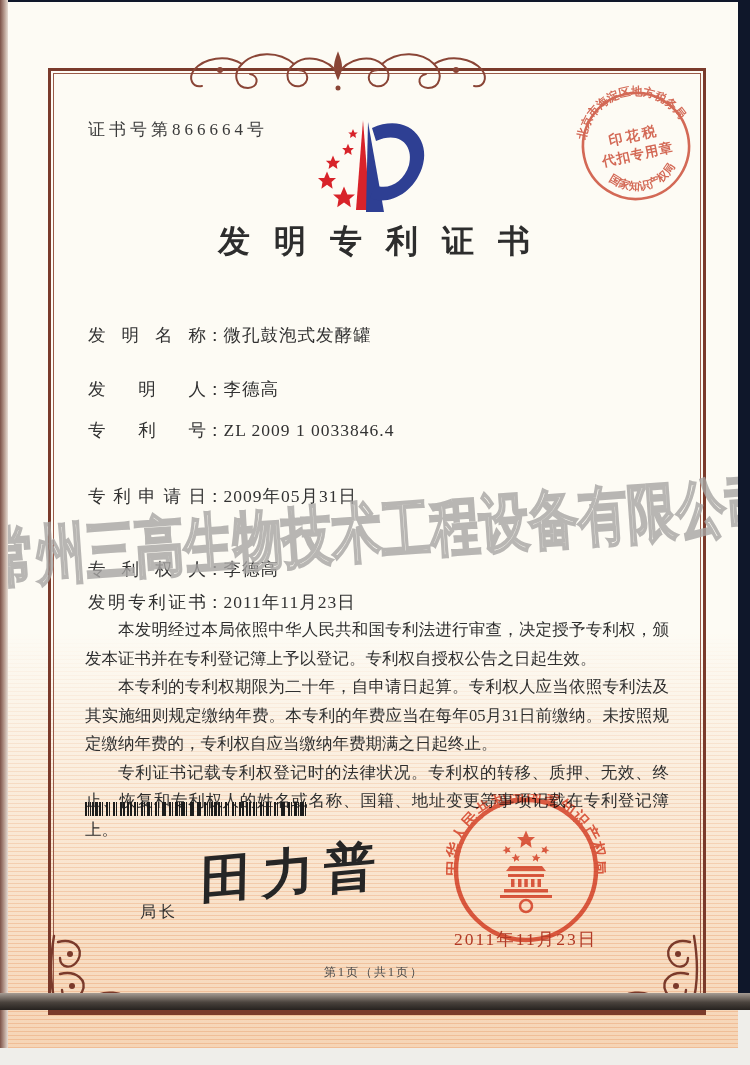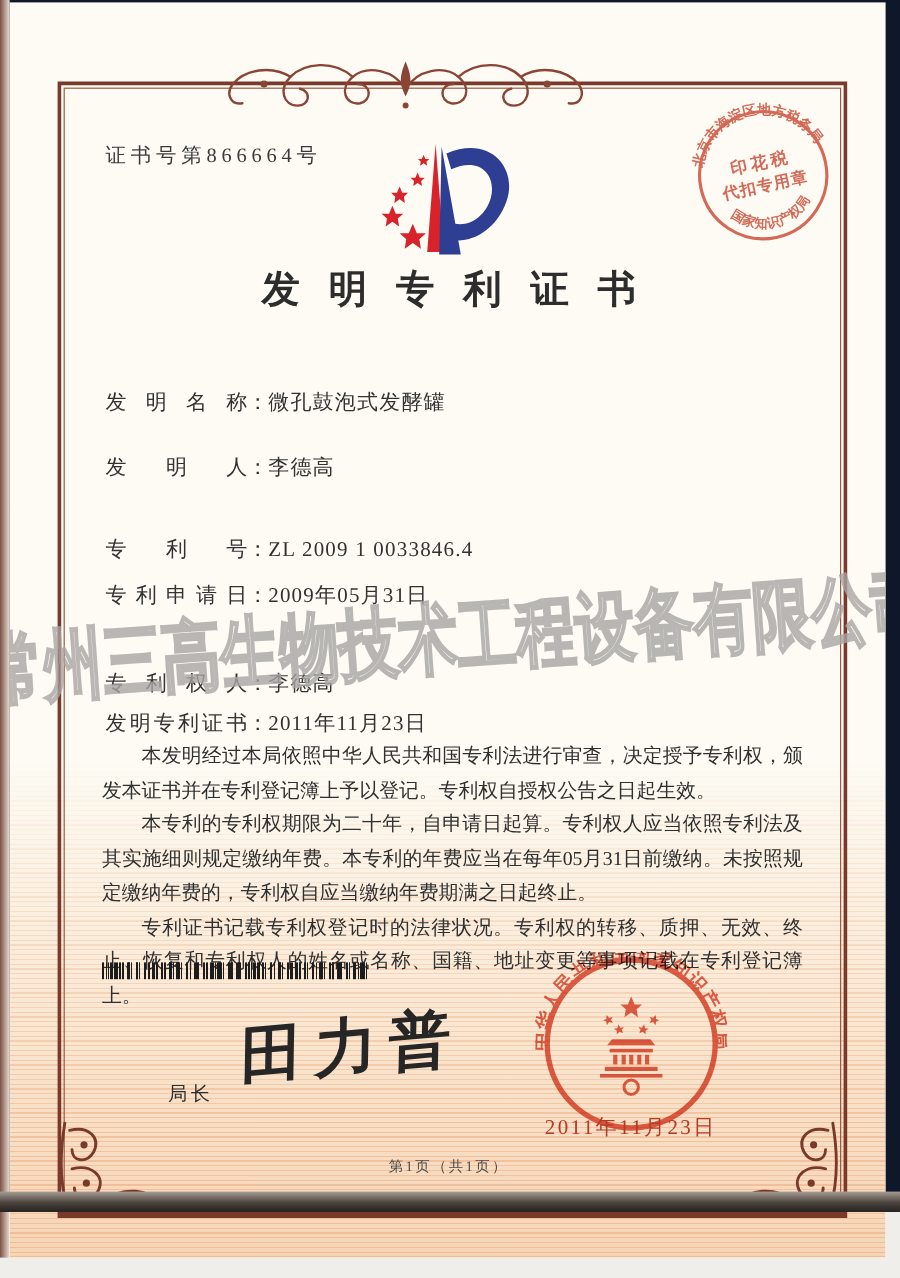--- a/index.html
+++ b/index.html
@@ -30,21 +30,21 @@
   
   #cert-number{position:absolute;left:80px;top:116px;font-size:17px;
     letter-spacing:4px;color:#3a3a3a;}
   #logo{position:absolute;left:298px;top:108px;}
   #title{position:absolute;left:40px;top:218px;width:652px;margin:0;
     text-align:center;font-size:32px;font-weight:700;color:#2d2d2d;
     letter-spacing:24px;padding-left:24px;box-sizing:border-box;}
   .field{position:absolute;left:80px;font-size:17.5px;color:#323232;white-space:nowrap;}
   .field .lbl{display:inline-block;width:118px;text-align:justify;text-align-last:justify;vertical-align:top;}
   .field .val{letter-spacing:1px;}
-  #f0{top:321px}#f1{top:375px}#f2{top:443px}#f3{top:482px}#f4{top:555px}#f5{top:588px}
+  #f0{top:321px}#f1{top:375px}#f2{top:416px}#f3{top:482px}#f4{top:555px}#f5{top:588px}
   #paragraphs{position:absolute;left:77px;top:614px;width:584px;
     font-size:16.5px;line-height:28.5px;color:#2f2f2f;text-align:justify;}
   #paragraphs p{margin:0;text-indent:2em;}
   
   #barcode{position:absolute;left:77px;top:800px;width:224px;height:14px;
     background:
      repeating-linear-gradient(90deg,#1c1c1c 0 2px,transparent 2px 3px,#1c1c1c 3px 4px,transparent 4px 7px,#1c1c1c 7px 9px,transparent 9px 10px,#1c1c1c 10px 11px,transparent 11px 14px),
      repeating-linear-gradient(90deg,transparent 0 5px,#1c1c1c 5px 6px,transparent 6px 11px,#1c1c1c 11px 13px,transparent 13px 17px);}
   
   #sig-label{position:absolute;left:132px;top:900px;font-size:16px;letter-spacing:3px;color:#2e2e2e;}

